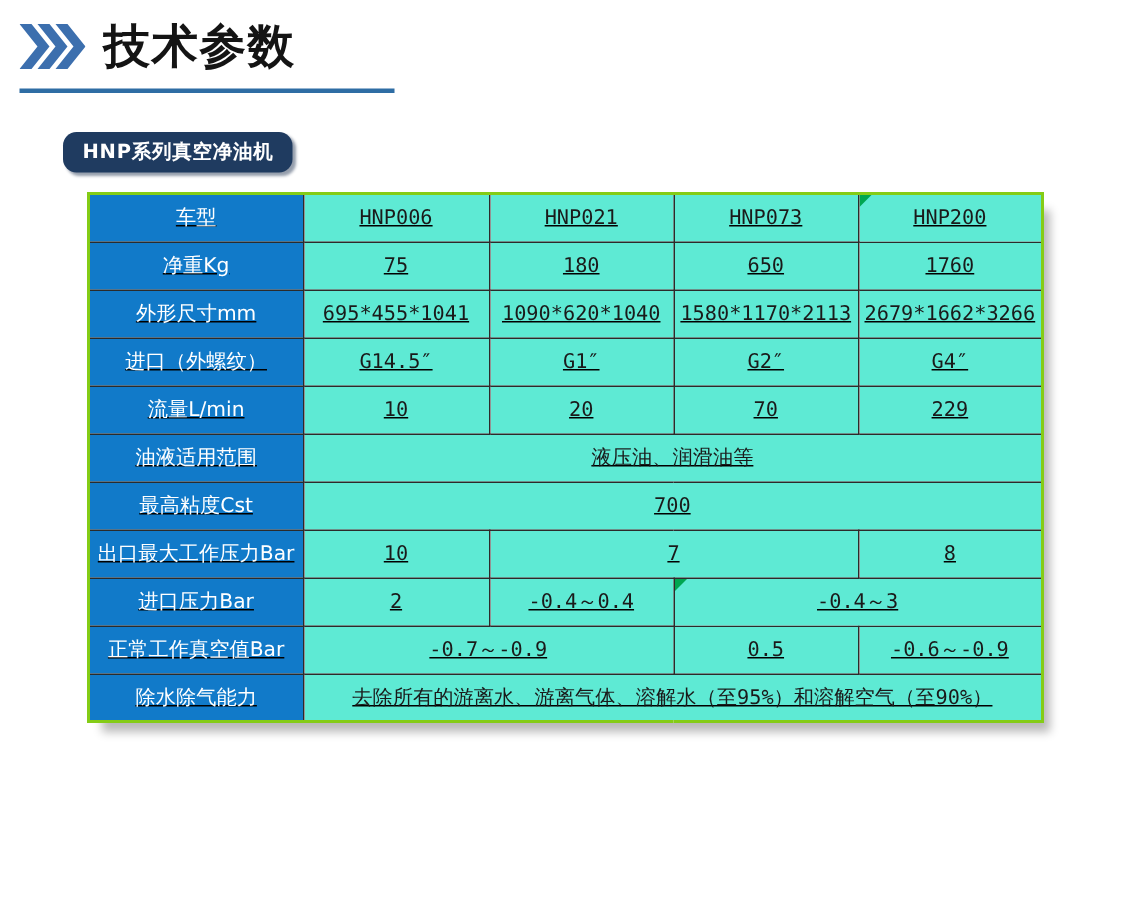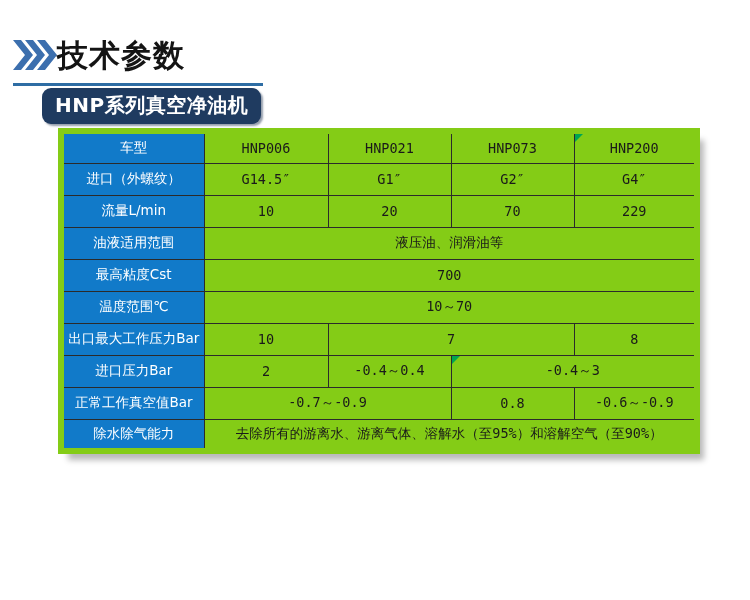--- a/index.html
+++ b/index.html
@@ -11,52 +11,52 @@
     --border-dark:#2b2b2b;
   }
   *{margin:0;padding:0;box-sizing:border-box;}
   html,body{background:#fff;}
   .page{
     position:relative;width:750px;height:600px;background:#ffffff;
     font-family:"DejaVu Sans","Liberation Sans",sans-serif;overflow:hidden;
   }
   
   .header{position:absolute;left:13px;top:12px;}
-  .header-row{display:flex;align-items:center;margin-top:24px;}
+  .header-row{display:flex;align-items:center;gap:12px;}
   .chevrons{width:44px;height:30px;display:block;}
   .page-title{
     font-size:31px;font-weight:bold;color:#141414;letter-spacing:1px;line-height:1.25;
   }
   .title-underline{width:250px;height:3px;background:var(--underline-blue);margin-top:8px;}
   
   .series-badge{
     position:absolute;left:42px;top:88px;background:var(--badge-navy);color:#ffffff;
-    font-size:20px;font-weight:bold;padding:4px 13px 5px 13px;border-radius:9px;
+    font-size:13px;font-weight:bold;padding:4px 13px 5px 13px;border-radius:9px;
     box-shadow:2px 2px 2px rgba(20,40,70,0.45);letter-spacing:0.5px;
   }
   
   .spec-table{
     position:absolute;left:58px;top:128px;width:636px;
     border-collapse:collapse;table-layout:fixed;
     box-shadow:7px 9px 6px -3px rgba(0,0,0,0.28);
     font-size:14px;
   }
   .spec-table td{
     border:1px solid var(--border-dark);
     height:32px;text-align:center;vertical-align:middle;
     overflow:hidden;white-space:nowrap;
   }
-  .spec-table{border:6px solid #84cc16;}
+  .spec-table{border:2px solid #84cc16;text-decoration:underline;}
   td.lbl{
     background:var(--accent-blue);color:#ffffff;
     font-family:"DejaVu Sans","Liberation Sans",sans-serif;
     font-size:13.5px;padding:0 2px;
   }
   td.val{
-    background:#84cc16;color:#1a1a1a;
+    background:#5eead4;color:#1a1a1a;
     font-family:"DejaVu Sans Mono","DejaVu Sans",monospace;
     font-size:13.5px;padding:0 3px;
   }
   td.marker{position:relative;}
   td.marker::before{
     content:"";position:absolute;top:0;left:0;width:0;height:0;
     border-top:8px solid var(--marker-green);border-right:8px solid transparent;
   }
 </style>
 </head>
@@ -88,20 +88,34 @@
     </colgroup>
     <tbody>
         <tr>
           <td class="lbl">车型</td>
           <td class="val">HNP006</td>
           <td class="val">HNP021</td>
           <td class="val">HNP073</td>
           <td class="val marker">HNP200</td>
         </tr>
         <tr>
+          <td class="lbl">净重Kg</td>
+          <td class="val">75</td>
+          <td class="val">180</td>
+          <td class="val">650</td>
+          <td class="val">1760</td>
+        </tr>
+        <tr>
+          <td class="lbl">外形尺寸mm</td>
+          <td class="val">695*455*1041</td>
+          <td class="val">1090*620*1040</td>
+          <td class="val">1580*1170*2113</td>
+          <td class="val">2679*1662*3266</td>
+        </tr>
+        <tr>
           <td class="lbl">进口（外螺纹）</td>
           <td class="val">G14.5″</td>
           <td class="val">G1″</td>
           <td class="val">G2″</td>
           <td class="val">G4″</td>
         </tr>
         <tr>
           <td class="lbl">流量L/min</td>
           <td class="val">10</td>
           <td class="val">20</td>
@@ -110,39 +124,35 @@
         </tr>
         <tr>
           <td class="lbl">油液适用范围</td>
           <td class="val" colspan="4">液压油、润滑油等</td>
         </tr>
         <tr>
           <td class="lbl">最高粘度Cst</td>
           <td class="val" colspan="4">700</td>
         </tr>
         <tr>
-          <td class="lbl">温度范围℃</td>
-          <td class="val" colspan="4">10～70</td>
-        </tr>
-        <tr>
           <td class="lbl">出口最大工作压力Bar</td>
           <td class="val">10</td>
           <td class="val" colspan="2">7</td>
           <td class="val">8</td>
         </tr>
         <tr>
           <td class="lbl">进口压力Bar</td>
           <td class="val">2</td>
           <td class="val">-0.4～0.4</td>
           <td class="val marker" colspan="2">-0.4～3</td>
         </tr>
         <tr>
           <td class="lbl">正常工作真空值Bar</td>
           <td class="val" colspan="2">-0.7～-0.9</td>
-          <td class="val">0.8</td>
+          <td class="val">0.5</td>
           <td class="val">-0.6～-0.9</td>
         </tr>
         <tr>
           <td class="lbl">除水除气能力</td>
           <td class="val" colspan="4">去除所有的游离水、游离气体、溶解水（至95%）和溶解空气（至90%）</td>
         </tr>
       </tbody>
   </table>
 
 </div>

